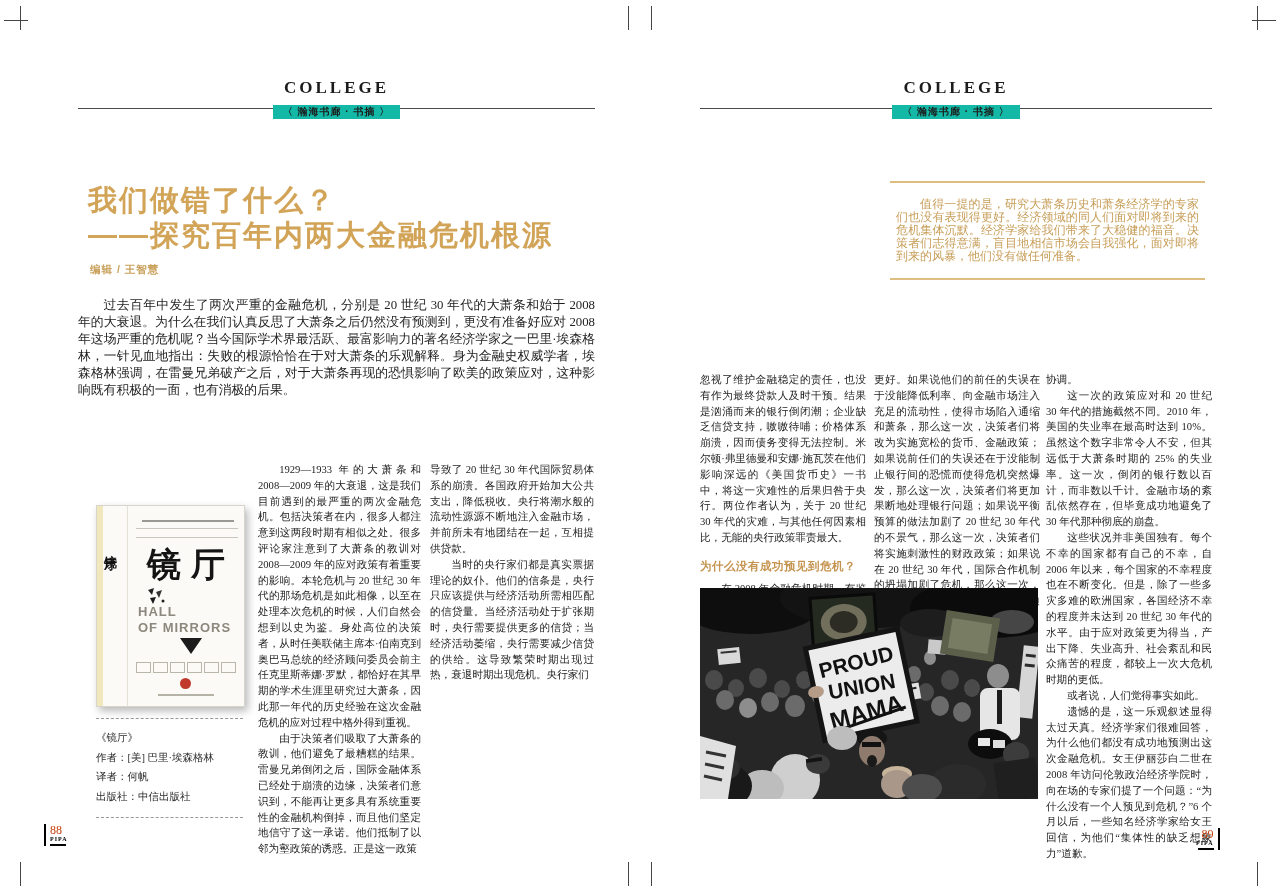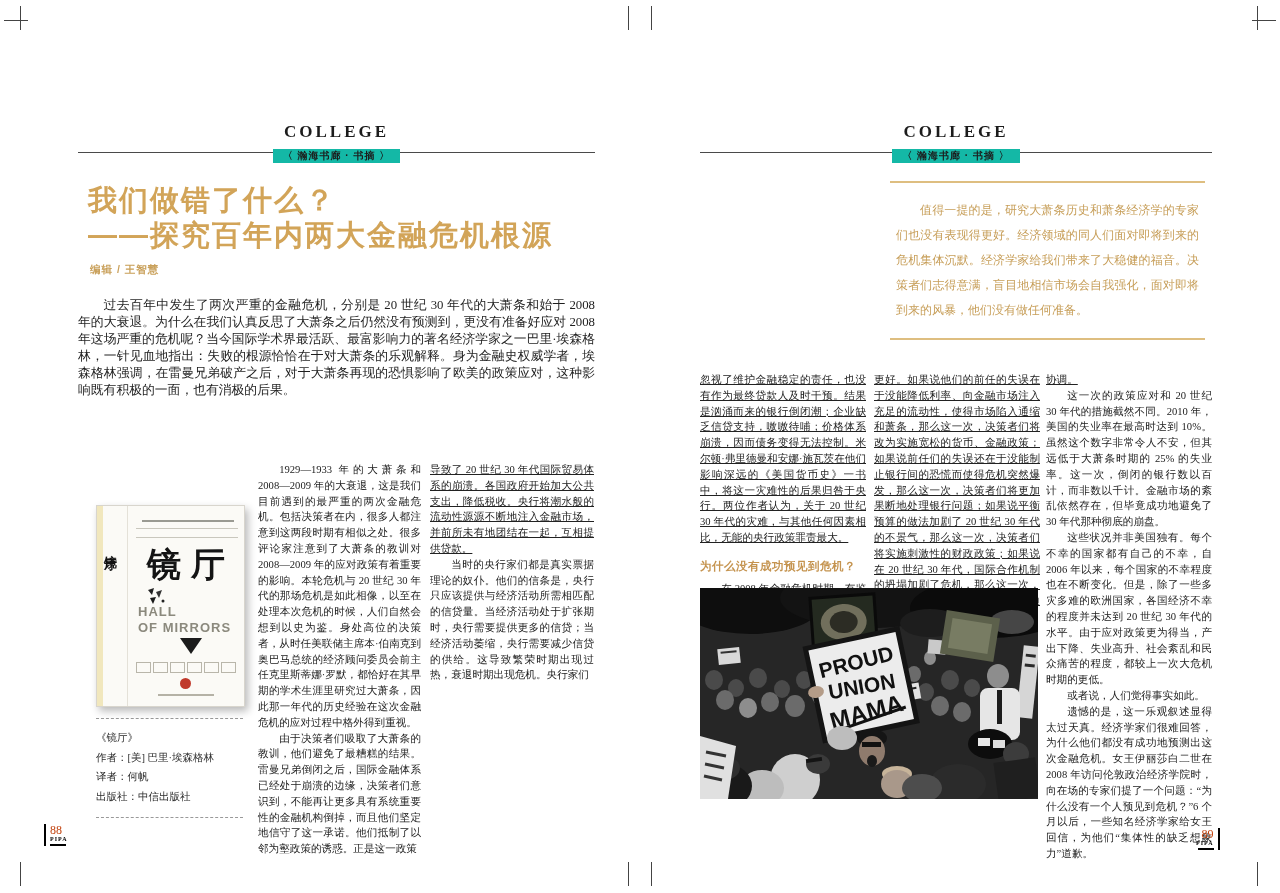--- a/index.html
+++ b/index.html
@@ -8,21 +8,21 @@
   .page{position:absolute;top:0;width:640px;height:893px;}
   .page-left{left:0;}
   .page-right{left:640px;}
 
   
   .crop-v{position:absolute;width:1px;height:24px;background:#444;}
   .crop-h{position:absolute;height:1px;width:24px;background:#444;}
 
   
   .sec-header{position:absolute;text-align:center;}
-  .sec-title{font-size:17px;font-weight:700;letter-spacing:3px;color:#1c1c1c;margin-top:44px;}
+  .sec-title{font-size:17px;font-weight:700;letter-spacing:3px;color:#1c1c1c;}
   .sec-sub-row{position:relative;margin-top:3px;height:15px;}
   .sec-rule{position:absolute;left:0;right:0;top:7px;border-top:1px solid #4a4a4a;}
   .sec-sub{position:relative;display:inline-block;background:#14b8a6;padding:0 10px;
            font-family:"Liberation Sans","DejaVu Sans",sans-serif;
            font-size:10px;font-weight:700;color:#1c1c1c;letter-spacing:1px;}
 
   
   .art-title{position:absolute;font-family:"Liberation Sans","DejaVu Sans",sans-serif;
              font-weight:700;color:#D2A458;letter-spacing:2px;}
   .art-title .t1{font-size:29px;line-height:35px;}
@@ -30,21 +30,21 @@
   .art-editor{position:absolute;font-family:"Liberation Sans","DejaVu Sans",sans-serif;
               font-size:10.5px;font-weight:700;color:#C9A05A;letter-spacing:1px;}
 
   .intro{position:absolute;font-size:12.8px;line-height:17px;text-align:justify;
          text-indent:2em;color:#1e1e1e;}
 
   
   .tcol{position:absolute;font-size:10.6px;line-height:15.8px;text-align:justify;color:#222;}
   .tcol p{margin:0;}
   .p-ind{text-indent:2em;}
-  .p-no{text-indent:0;text-decoration:underline;}
+  .p-no{text-indent:0;}
   .col-heading{font-family:"Liberation Sans","DejaVu Sans",sans-serif;
                font-size:11.5px;font-weight:700;color:#C59450;margin:0 0 6px 0;letter-spacing:.5px;}
   .col-heading.mt{margin-top:13px;}
 
   
   .book-col{position:absolute;}
   .book-cover{position:relative;width:147px;height:200px;background:#fbfaf6;
               border:1px solid #d8d5cd;box-shadow:3px 4px 8px rgba(0,0,0,.28);overflow:hidden;}
   .bc-edge{position:absolute;left:0;top:0;bottom:0;width:6px;background:#f1e7bd;}
   .bc-spine{position:absolute;left:6px;top:0;bottom:0;width:24px;border-right:1px solid #e4e1d8;}
@@ -65,21 +65,21 @@
   .bc-awards{position:absolute;left:8px;right:8px;top:156px;display:flex;gap:2px;}
   .bc-awards div{flex:1;height:9px;border:1px solid #b9b6aa;}
   .bc-seal{position:absolute;left:52px;top:172px;width:11px;height:11px;border-radius:50%;
            background:#c0392b;}
   .bc-botline{position:absolute;left:30px;right:30px;top:188px;height:2px;background:#b5b2a6;}
   .book-sep{border-top:1px dashed #999;margin:11px 0 9px 0;}
   .book-info{font-size:10.5px;line-height:19.5px;color:#2b2b2b;}
 
   
   .pull-quote{position:absolute;border-top:2px solid #DEBE80;border-bottom:2px solid #DEBE80;
-              padding:15px 6px;color:#C79E58;font-size:12px;line-height:25px;
+              padding:15px 6px;color:#C79E58;font-size:12px;line-height:13px;
               text-align:justify;text-indent:2em;}
 
   
   .photo{position:absolute;overflow:hidden;background:#202020;}
 
   
   .folio{position:absolute;font-family:"Liberation Serif","DejaVu Serif",serif;}
   .folio-left{border-left:2px solid #000;padding-left:4px;}
   .folio-right{border-right:2px solid #000;padding-right:4px;text-align:right;margin-top:8px;}
   .folio-num{font-size:12px;font-weight:400;line-height:12px;color:#c2410c;}

